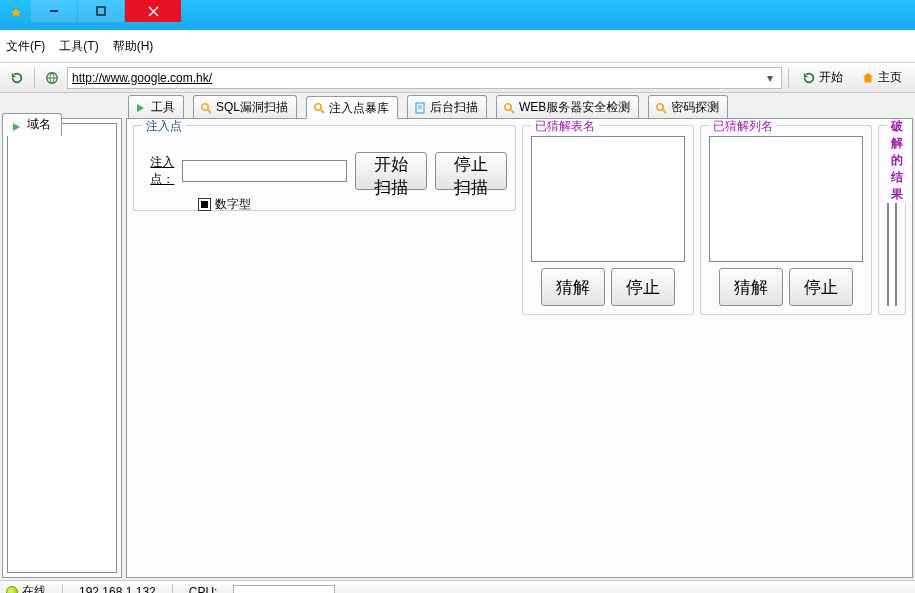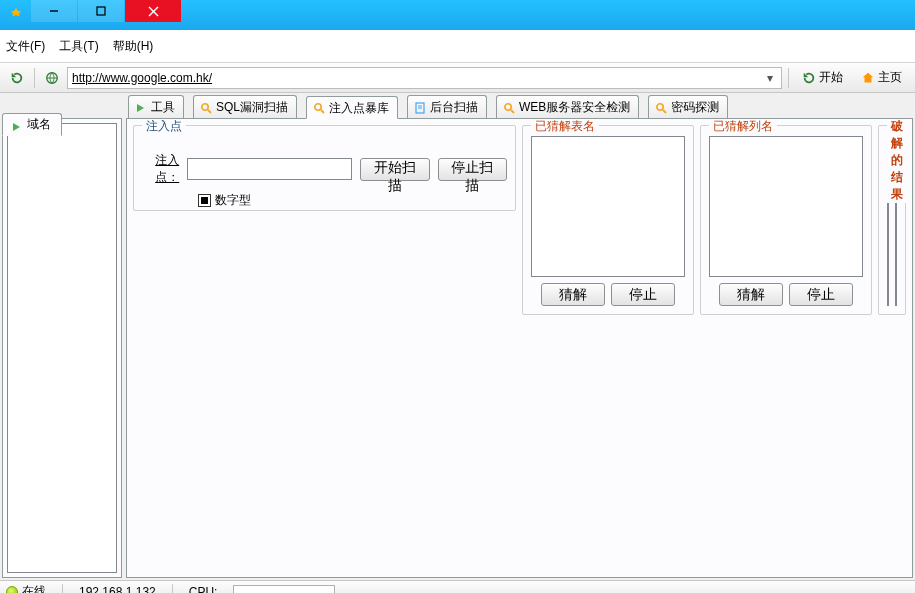--- a/index.html
+++ b/index.html
@@ -45,29 +45,29 @@
 .rtabstrip .tab { display:flex; align-items:center; gap:4px; padding:3px 8px 2px 6px; border:1px solid #919b9c; border-bottom:none; border-radius:3px 3px 0 0; margin-right:1px; background:linear-gradient(#fefefe,#ececec); font-size:12px; white-space:nowrap;}
 .rtabstrip .tab.active { background:#fcfcfe; position:relative; top:1px; border-bottom:1px solid #fcfcfe; z-index:2;}
 .rtabbody { flex:1; border:1px solid #919b9c; border-top:none; background:#fcfcfe; padding:6px; display:flex; flex-direction:row; gap:6px; overflow:hidden;}
 
 .groupbox { border:1px solid #d0d0d0; border-radius:2px; padding:10px 8px 8px 8px; position:relative; background:#fcfcfe;}
 .groupbox > .legend { position:absolute; top:-8px; left:8px; background:#fcfcfe; padding:0 4px; color:#20517f; font-size:12px;}
 
 .inj-row { display:flex; align-items:center; gap:8px; margin-top:16px;}
 .inj-row .lbl { width:48px; text-align:right;text-decoration:underline; }
 .inj-row input[type=text] { flex:1; height:22px; border:1px solid #828790; max-width:400px; padding:0 4px; }
-.btn { height:23px; min-width:64px; padding:0 12px; background:linear-gradient(#fdfdfd,#e3e3e3); border:1px solid #8e8f8f; border-radius:3px; font-size:14px;}
+.btn { height:38px; min-width:64px; padding:0 12px; background:linear-gradient(#fdfdfd,#e3e3e3); border:1px solid #8e8f8f; border-radius:3px; font-size:17px;}
 .chk-row { display:flex; align-items:center; gap:4px; margin:6px 0 0 56px;}
 .chk-row .cbx { width:13px; height:13px; border:1px solid #333; display:flex; align-items:center; justify-content:center; background:#fff;}
 .chk-row .cbx .mark { width:7px; height:7px; background:#000;}
 
 .mid-groups { display:flex; gap:6px; }
 .mid-groups .groupbox { flex:0 0 auto; }
 .gb-tables, .gb-cols { width:172px; height:190px; display:flex; flex-direction:column;}
-.gb-tables .legend, .gb-cols .legend, .gb-results .legend { color:#c2410c;}
+.gb-tables .legend, .gb-cols .legend, .gb-results .legend { color:#a21caf;}
 .listctl { flex:1; border:1px solid #828790; background:#fff; overflow:scroll; }
 .btn-row { display:flex; gap:6px; justify-content:center; margin-top:6px;}
 .gb-results { flex:1; height:190px; display:flex; gap:6px;font-weight:bold;}
 .gb-results .listctl { flex:1; }
 
 .gb-log { flex:1; display:flex; flex-direction:column; }
 .gb-log .logarea { flex:1; border:1px solid #828790; background:#fff; overflow:scroll; margin-top:6px;}
 
 
 .statusbar { height:22px; border-top:1px solid #c7c7c7; background:linear-gradient(#fdfdfd,#e9e9e9); display:flex; align-items:center; padding:0 6px; gap:16px;}

